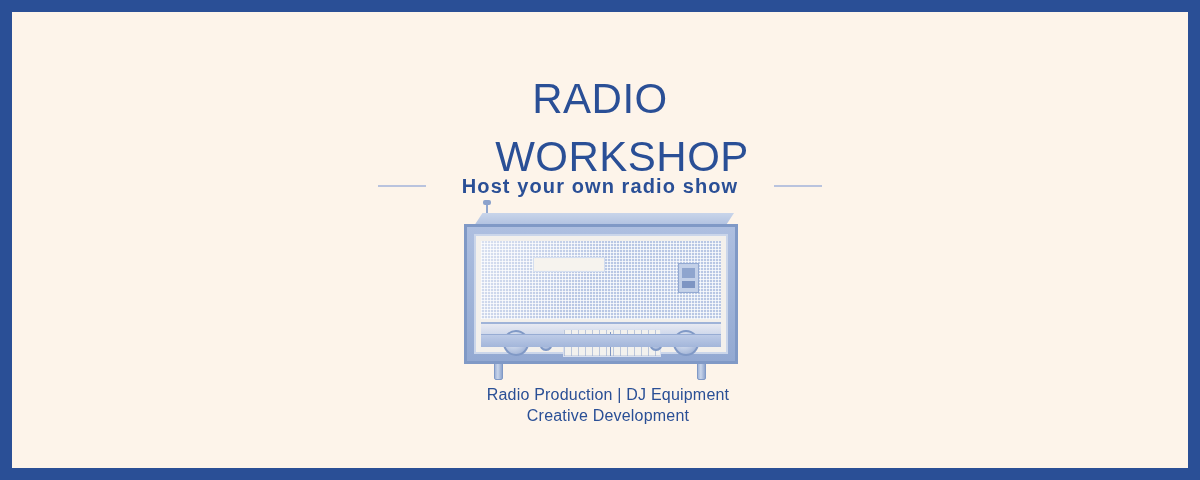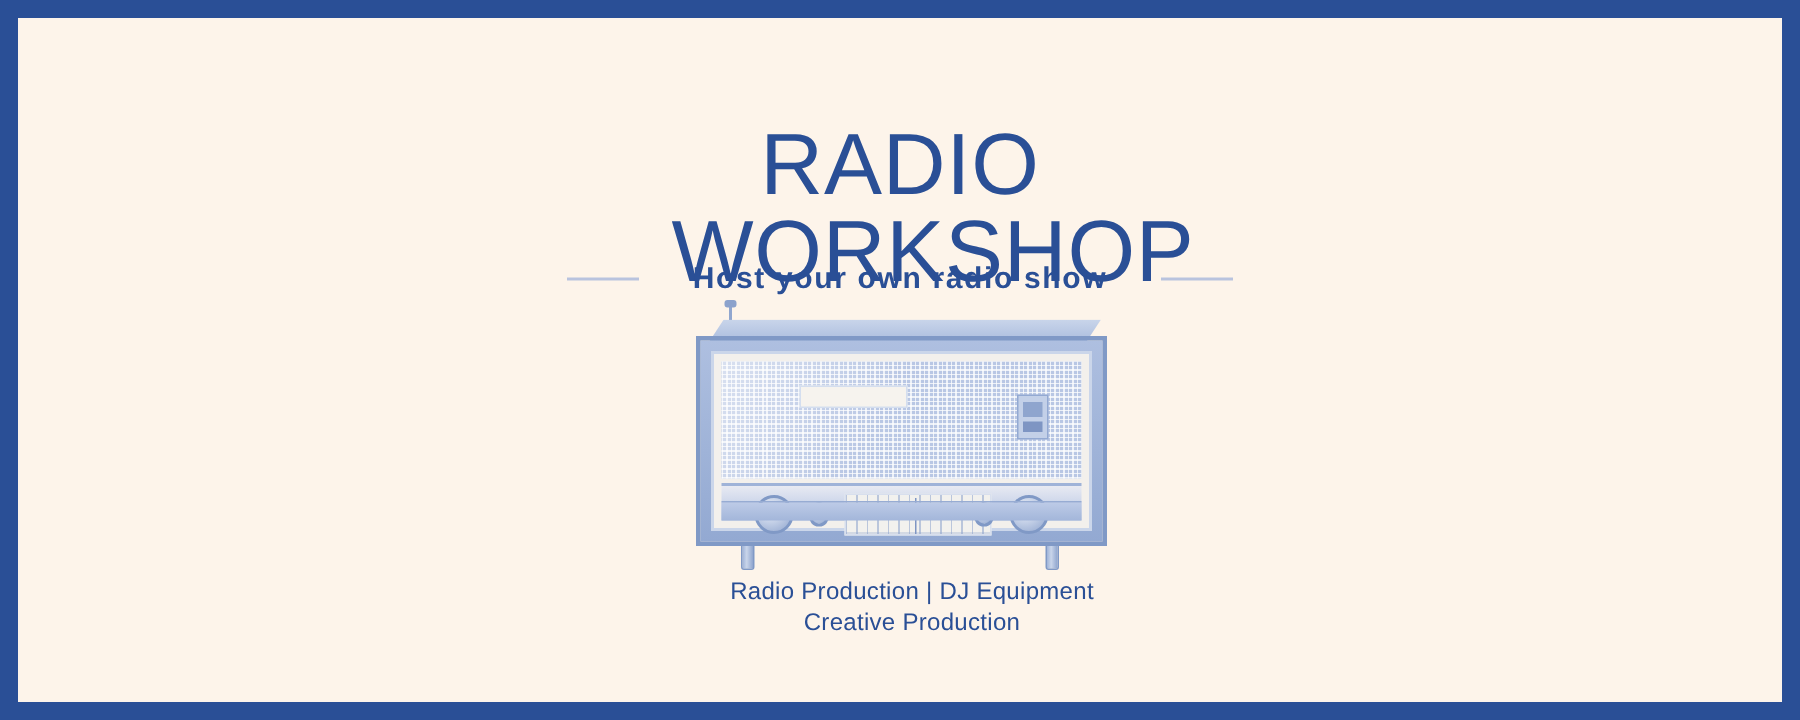--- a/index.html
+++ b/index.html
@@ -33,21 +33,21 @@
   }
 
   
   .headline {
     position: absolute;
     left: 0;
     right: 0;
     top: 30px;
     text-align: center;
     color: #2A4F96;
-    font-size: 58px;
+    font-size: 42px;
     line-height: 58px;
     font-weight: 400;
     letter-spacing: 0.5px;
   }
   .headline .line2 {
     display: block;
     padding-left: 44px;
   }
 
   
@@ -331,17 +331,17 @@
         </div>
 
         <span class="foot foot-left"></span>
         <span class="foot foot-right"></span>
 
       </div>
     </div>
 
     <div class="footer">
       <span>Radio Production | DJ Equipment</span>
-      <span>Creative Production</span>
+      <span>Creative Development</span>
     </div>
 
   </div>
 </div>
 
 </body></html>

